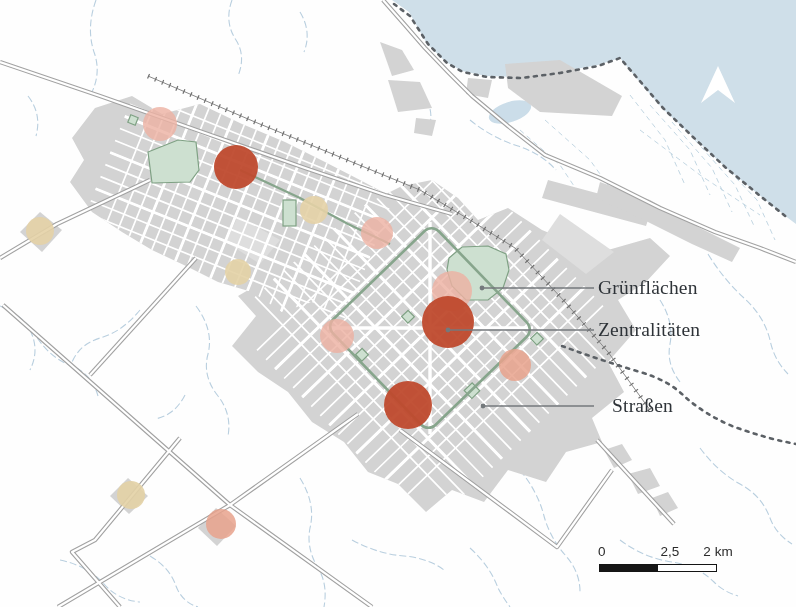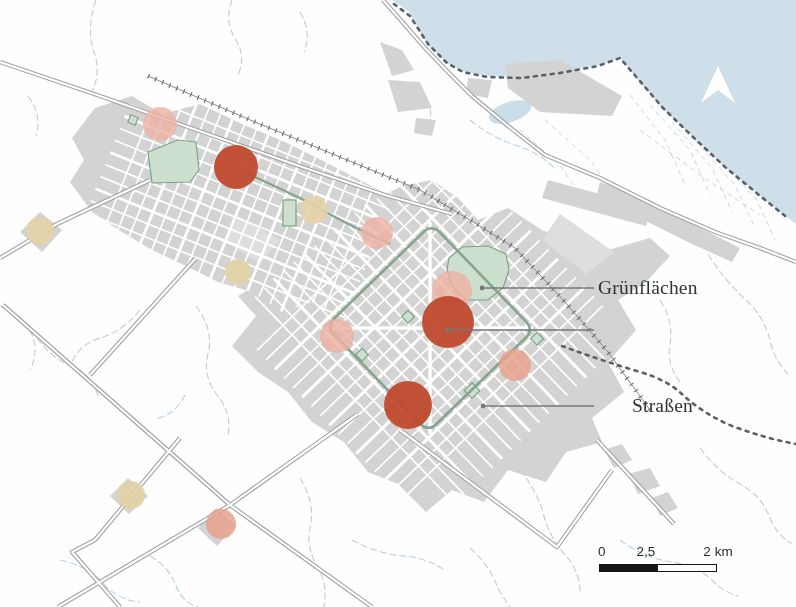--- a/index.html
+++ b/index.html
@@ -3,26 +3,26 @@
 <meta charset="utf-8">
 <style>
   html,body{margin:0;padding:0;background:#fff;}
   .stage{position:relative;width:796px;height:607px;overflow:hidden;background:#fefefe;
          font-family:"Liberation Sans",sans-serif;}
   .stage svg{position:absolute;left:0;top:0;}
   .map-label{position:absolute;font-family:"Liberation Serif","DejaVu Serif",serif;
              font-size:19.5px;color:#2e3338;line-height:24px;white-space:nowrap;letter-spacing:.2px;}
   #lbl-gruen{left:598px;top:276px;}
   #lbl-zentral{left:598px;top:318px;}
-  #lbl-strassen{left:632px;top:394px;}
+  #lbl-strassen{left:612px;top:394px;}
   .scalebar{position:absolute;left:590px;top:544px;width:160px;height:38px;color:#2b2b2b;}
   .scalebar .ticks{position:relative;height:18px;font-size:13.5px;}
   .scalebar .ticks span{position:absolute;top:0;}
   .sb-0{left:8px;}
-  .sb-mid{left:56px;transform:translateX(-50%);text-align:right;}
+  .sb-mid{left:80px;transform:translateX(-50%);text-align:right;}
   .sb-end{left:128px;transform:translateX(-50%);}
   .scalebar .bar{position:absolute;left:9px;top:20px;width:118px;height:8px;
                  border:1.6px solid #141414;background:#fff;box-sizing:border-box;}
   .scalebar .bar .half{width:50%;height:100%;background:#161616;}
 </style>
 </head>
 <body>
 
 <div class="stage">
 <svg width="796" height="607" viewBox="0 0 796 607">
@@ -199,20 +199,21 @@
     <line x1="483" y1="406" x2="594" y2="406"></line>
     <g fill="#74797c" stroke="none">
       <circle cx="482" cy="288" r="2.4"></circle>
       <circle cx="448" cy="330" r="2.4"></circle>
       <circle cx="483" cy="406" r="2.4"></circle>
     </g>
   </g>
 </svg>
 
 <div class="map-label" id="lbl-gruen">Grünflächen</div>
+<div class="map-label" id="lbl-zentral">Zentralitäten</div>
 <div class="map-label" id="lbl-strassen">Straßen</div>
 
 <div class="scalebar">
   <div class="ticks">
     <span class="sb-0">0</span>
     <span class="sb-mid">2,5</span>
     <span class="sb-end">2 km</span>
   </div>
   <div class="bar">
         <div class="half"></div>

